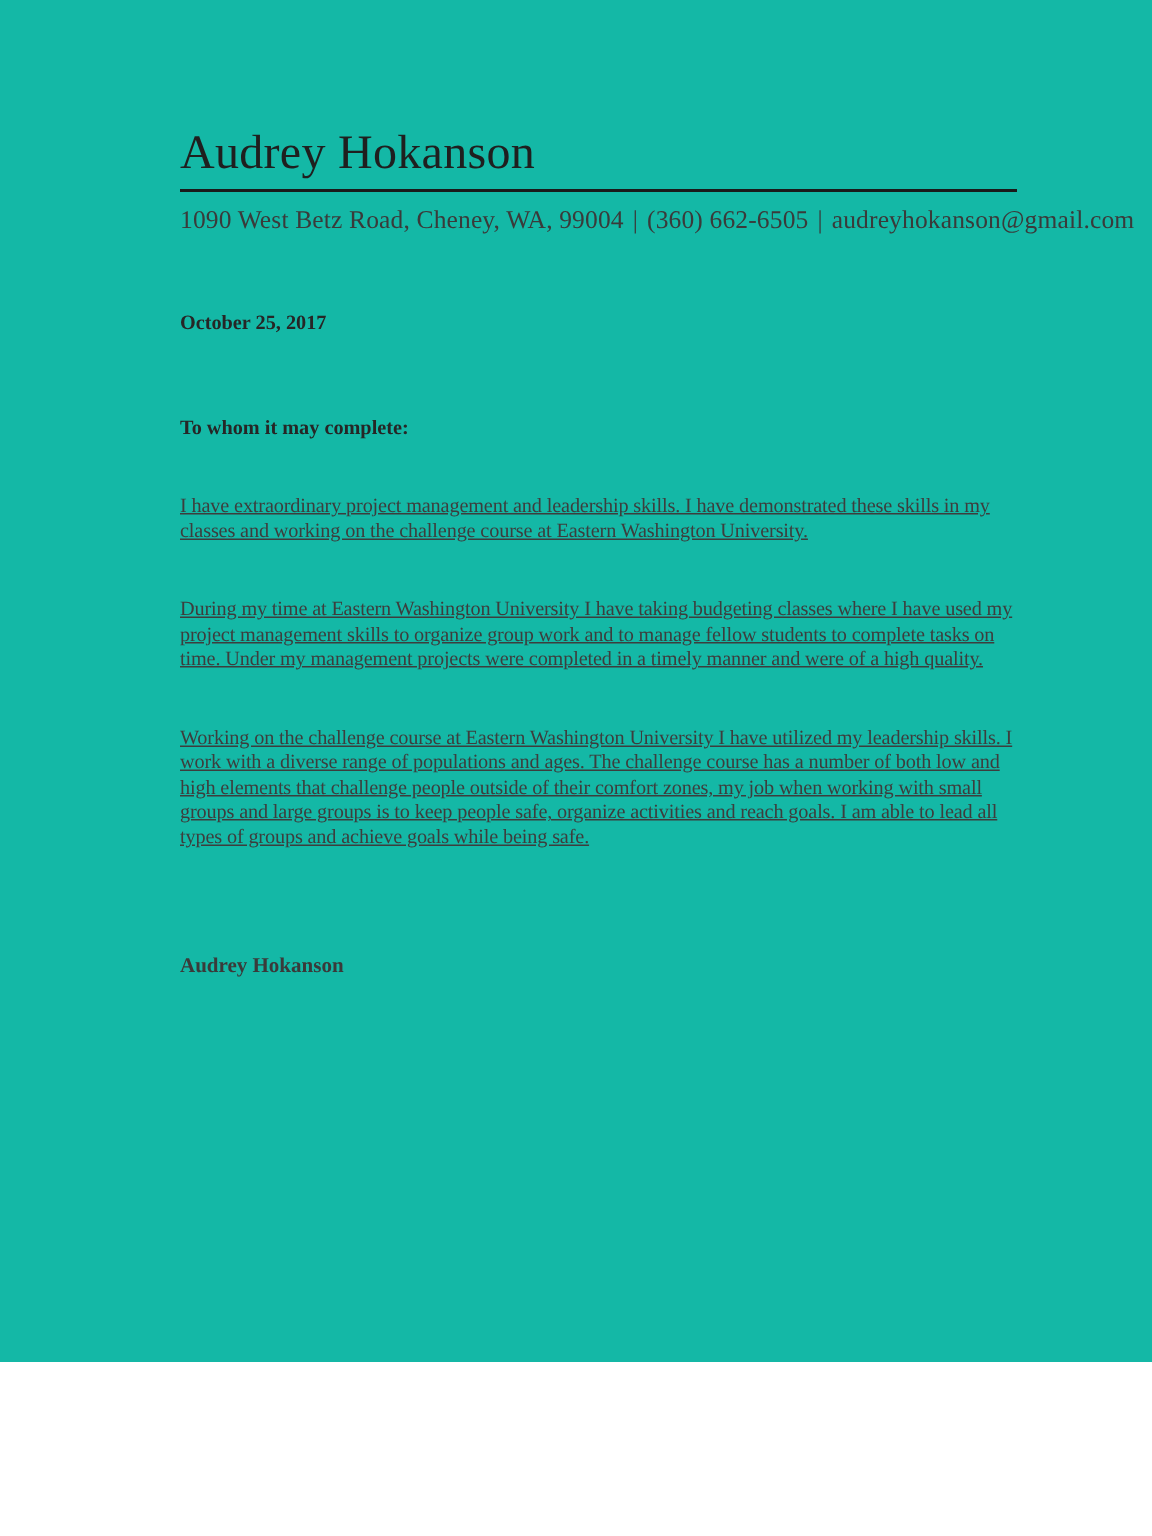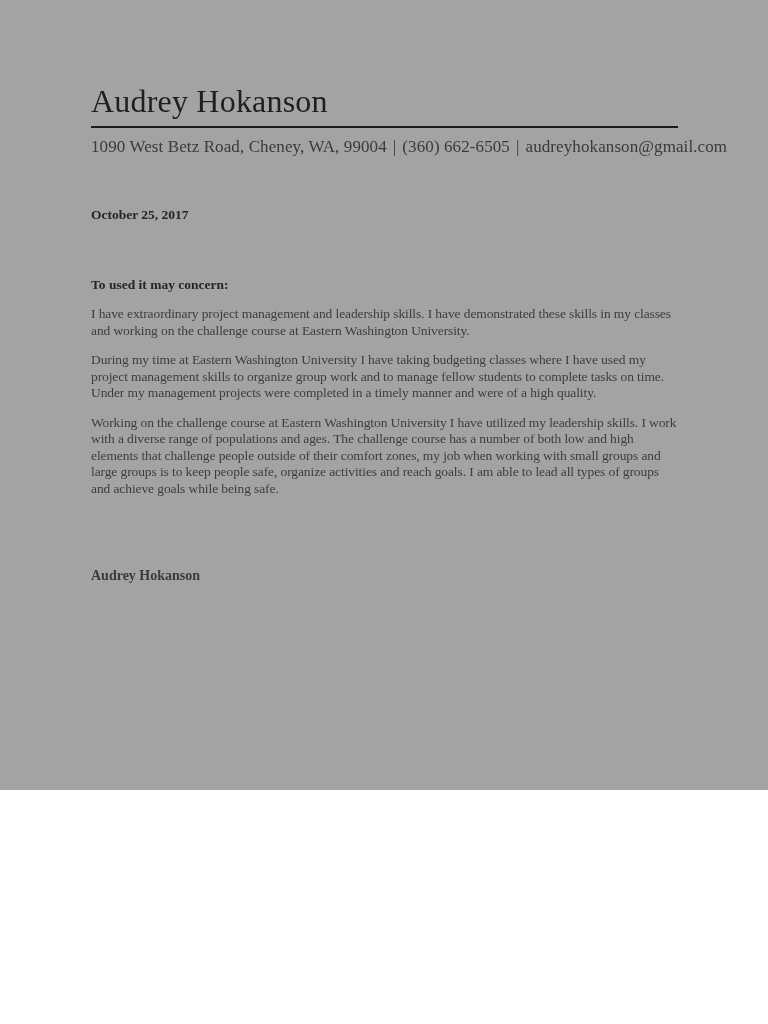--- a/index.html
+++ b/index.html
@@ -5,23 +5,23 @@
   * { margin: 0; padding: 0; box-sizing: border-box; }
   html, body {
     width: 768px;
     height: 1024px;
     background: #ffffff;
     font-family: "Liberation Serif", "DejaVu Serif", serif;
     overflow: hidden;
   }
   .page {
     width: 768px;
-    height: 790px;
-    background: #a3a3a3;
-    padding: 84px 90px 0 91px;
+    height: 908px;
+    background: #14b8a6;
+    padding: 84px 90px 0 120px;
   }
   .letter-head-name {
     font-size: 32px;
     font-weight: 400;
     color: #1f1f1f;
     letter-spacing: 0.2px;
     line-height: 1.1;
     margin-bottom: 7px;
   }
   .head-rule {
@@ -46,26 +46,27 @@
     font-weight: 700;
     color: #262626;
   }
   .salutation {
     margin-top: 54px;
     font-size: 13.5px;
     font-weight: 700;
     color: #262626;
   }
   .body-paragraph {
-    margin-top: 13px;
+    margin-top: 36px;
     font-size: 13.5px;
     line-height: 16.5px;
     color: #3d3d3d;
     letter-spacing: -0.1px;
     text-align: left;
+    text-decoration: underline;
   }
   .closing {
     margin-top: 49px;
     font-size: 13.5px;
     font-weight: 700;
     color: #262626;
   }
   .signature {
     margin-top: 71px;
     font-size: 14px;
@@ -81,21 +82,21 @@
   <h1 class="letter-head-name">Audrey Hokanson</h1>
 
   <hr class="head-rule">
 
   <div class="contact-line">
     <span>1090 West Betz Road, Cheney, WA, 99004</span><span class="contact-sep">|</span><span>(360) 662-6505</span><span class="contact-sep">|</span><span>audreyhokanson@gmail.com</span>
   </div>
 
   <p class="date-line">October 25, 2017</p>
 
-  <p class="salutation">To used it may concern:</p>
+  <p class="salutation">To whom it may complete:</p>
 
   <p class="body-paragraph">I have extraordinary project management and leadership skills. I have demonstrated these skills in my classes and working on the challenge course at Eastern Washington University.</p>
 
   <p class="body-paragraph">During my time at Eastern Washington University I have taking budgeting classes where I have used my project management skills to organize group work and to manage fellow students to complete tasks on time. Under my management projects were completed in a timely manner and were of a high quality.</p>
 
   <p class="body-paragraph">Working on the challenge course at Eastern Washington University I have utilized my leadership skills. I work with a diverse range of populations and ages. The challenge course has a number of both low and high elements that challenge people outside of their comfort zones, my job when working with small groups and large groups is to keep people safe, organize activities and reach goals. I am able to lead all types of groups and achieve goals while being safe.</p>
 
 
   <p class="signature">Audrey Hokanson</p>
 

